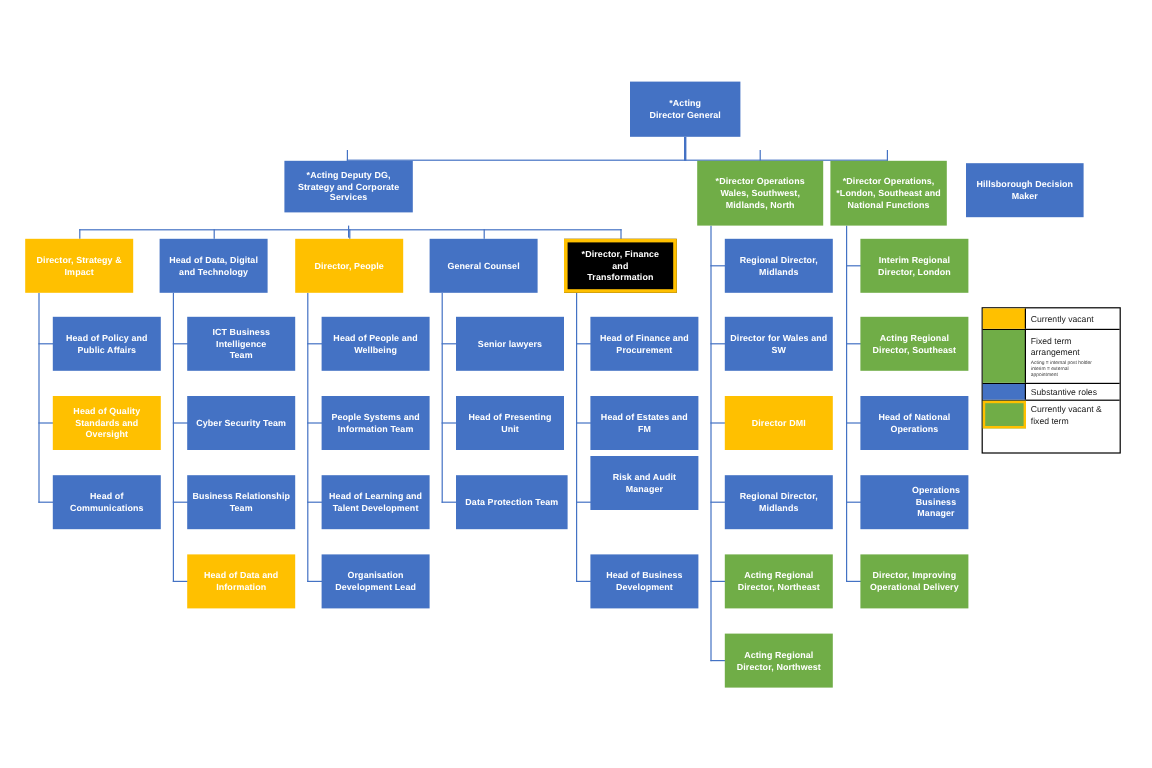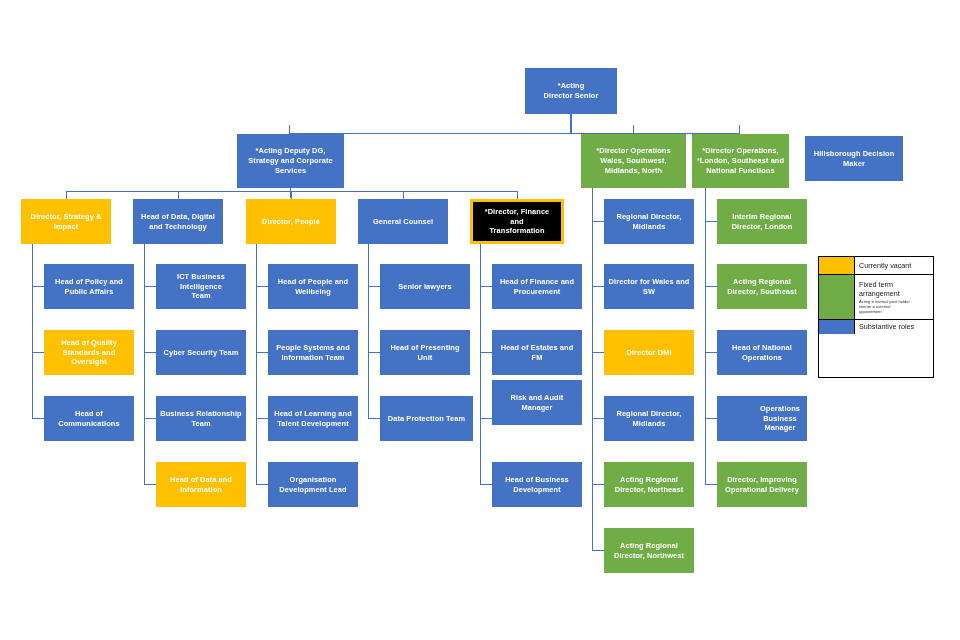--- a/index.html
+++ b/index.html
@@ -141,22 +141,22 @@
       <div class="conn h" style="left: 592px; top: 550px; width: 13px; height: 1.4px;"></div>
       <div class="conn v" style="left: 705px; top: 188px; width: 1.4px; height: 297px;"></div>
       <div class="conn h" style="left: 705px; top: 221px; width: 13px; height: 1.4px;"></div>
       <div class="conn h" style="left: 705px; top: 286px; width: 13px; height: 1.4px;"></div>
       <div class="conn h" style="left: 705px; top: 352px; width: 13px; height: 1.4px;"></div>
       <div class="conn h" style="left: 705px; top: 418px; width: 13px; height: 1.4px;"></div>
       <div class="conn h" style="left: 705px; top: 484px; width: 13px; height: 1.4px;"></div>
     </div>
   <div id="node-layer">
       <div class="node blue" style="left: 525px; top: 68px; width: 92px; height: 46px;">*Acting
-Director Senior</div>
-      <div class="node blue" style="left: 237px; top: 134px; width: 107px; height: 54px;">*Acting Deputy DG,
+Director General</div>
+      <div class="node blue" style="left: 237px; top: 134px; width: 107px; height: 43px;">*Acting Deputy DG,
 Strategy and Corporate
 Services</div>
       <div class="node green" style="left: 581px; top: 134px; width: 105px; height: 54px;">*Director Operations
 Wales, Southwest,
 Midlands, North</div>
       <div class="node green" style="left: 692px; top: 134px; width: 97px; height: 54px;">*Director Operations,
 *London, Southeast and
 National Functions</div>
       <div class="node blue" style="left: 805px; top: 136px; width: 98px; height: 45px;">Hillsborough Decision
 Maker</div>
@@ -237,14 +237,21 @@
 interim = external
 appointment</span>
         </div>
       </div>
       <div class="lg-row" style="height: 14px;">
         <div class="lg-sw blue"></div>
         <div class="lg-txt">
           <span style="white-space: pre-line;">Substantive roles</span>
         </div>
       </div>
+      <div class="lg-row" style="height: 23px;">
+        <div class="lg-sw greenoutline"></div>
+        <div class="lg-txt">
+          <span style="white-space: pre-line;">Currently vacant &amp;
+fixed term</span>
+        </div>
+      </div>
     </div>
 </div>
 
 </body></html>

